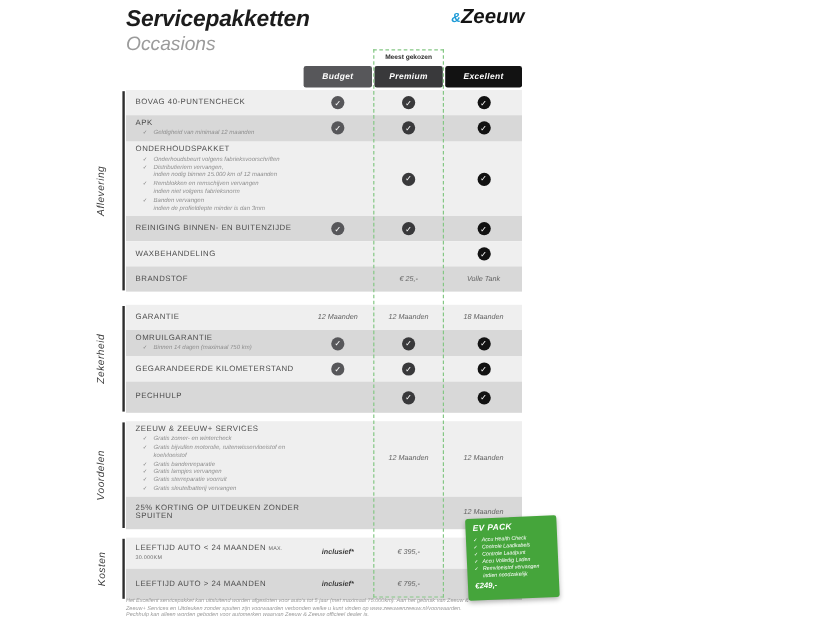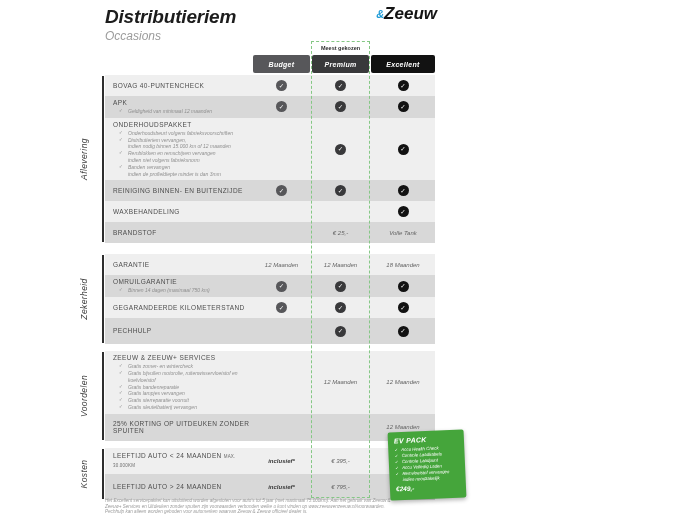--- a/index.html
+++ b/index.html
@@ -4,21 +4,21 @@
 <style>
   html,body{margin:0;padding:0;}
   body{
     width:685px;height:514px;position:relative;overflow:hidden;
     background:#ffffff;
     font-family:"Liberation Sans", sans-serif;
   }
   
   .title-block{position:absolute;left:105px;top:6px;}
   .title{font-size:19px;font-weight:700;font-style:italic;color:#1c1c1c;letter-spacing:-0.2px;}
-  .subtitle{font-size:12px;font-style:italic;color:#9b9b9b;margin-top:1px;}
+  .subtitle{font-size:16px;font-style:italic;color:#9b9b9b;margin-top:1px;}
   .logo{position:absolute;left:343px;top:7px;width:94px;text-align:right;line-height:1;}
   .logo-line{white-space:nowrap;}
   .logo-top,.logo-bottom{font-size:17px;font-weight:700;font-style:italic;color:#141414;display:inline;}
   .logo-mark{color:#1e9bd7;font-size:20px;font-weight:700;font-style:italic;display:inline;}
   .logo-amp{color:#1e9bd7;font-size:11px;font-weight:700;font-style:italic;display:inline;vertical-align:1px;}
   .logo-l2{margin-top:-2px;}
 
   
   .col-headers{position:absolute;left:105px;top:55px;width:330px;height:18px;}
   .col-head{position:absolute;top:0;height:18px;border-radius:2px;color:#fff;
@@ -76,21 +76,21 @@
   .ev-price{font-size:6.5px;font-weight:700;font-style:italic;margin-top:2px;}
 
   
   .footnote{position:absolute;left:105px;top:498px;width:300px;
     font-size:4.6px;font-style:italic;color:#9c9c9c;line-height:5.6px;}
 </style>
 </head>
 <body>
 
 <div class="title-block">
-  <div class="title">Distributieriem</div>
+  <div class="title">Servicepakketten</div>
   <div class="subtitle">Occasions</div>
 </div>
 
 <div class="logo">
   <div class="logo-line logo-l2">
     <span class="logo-amp">&amp;</span><span class="logo-bottom">Zeeuw</span>
   </div>
 </div>
 
 <div class="col-headers">

